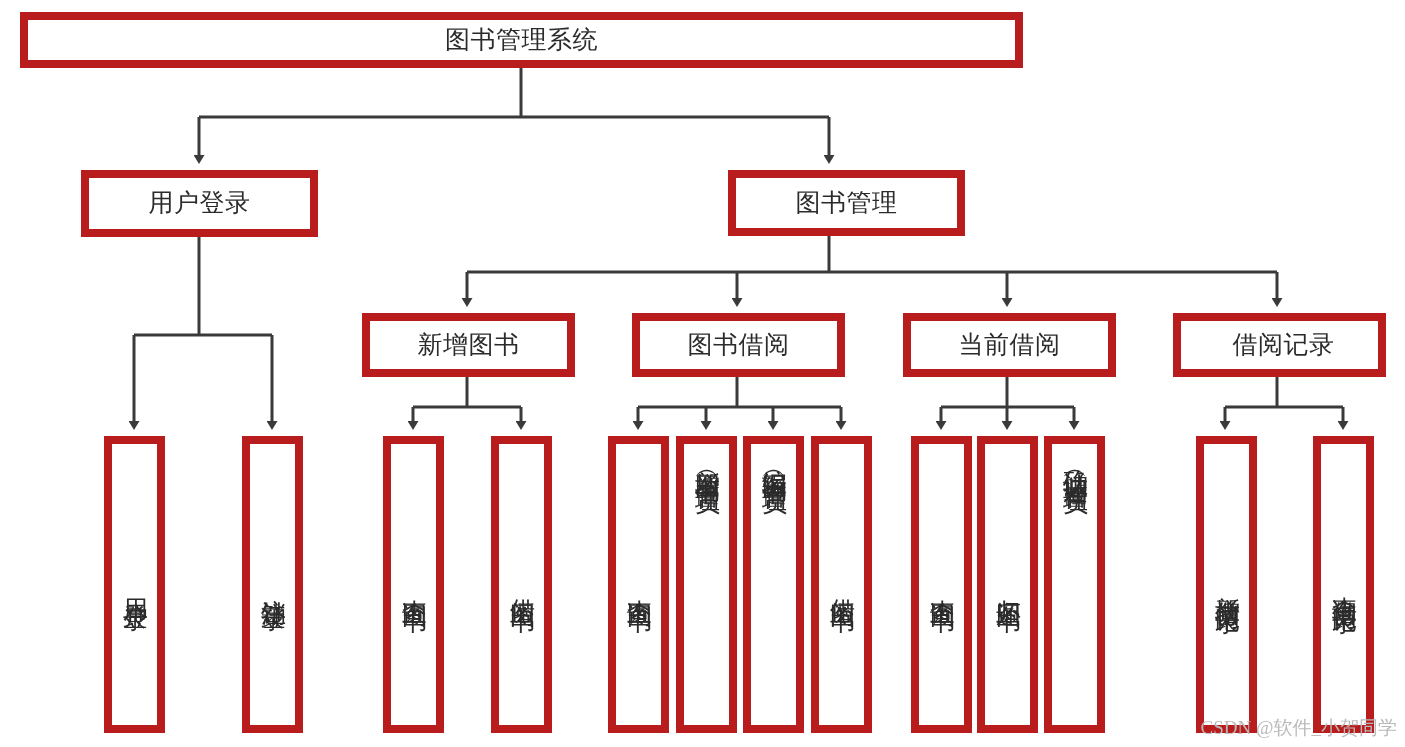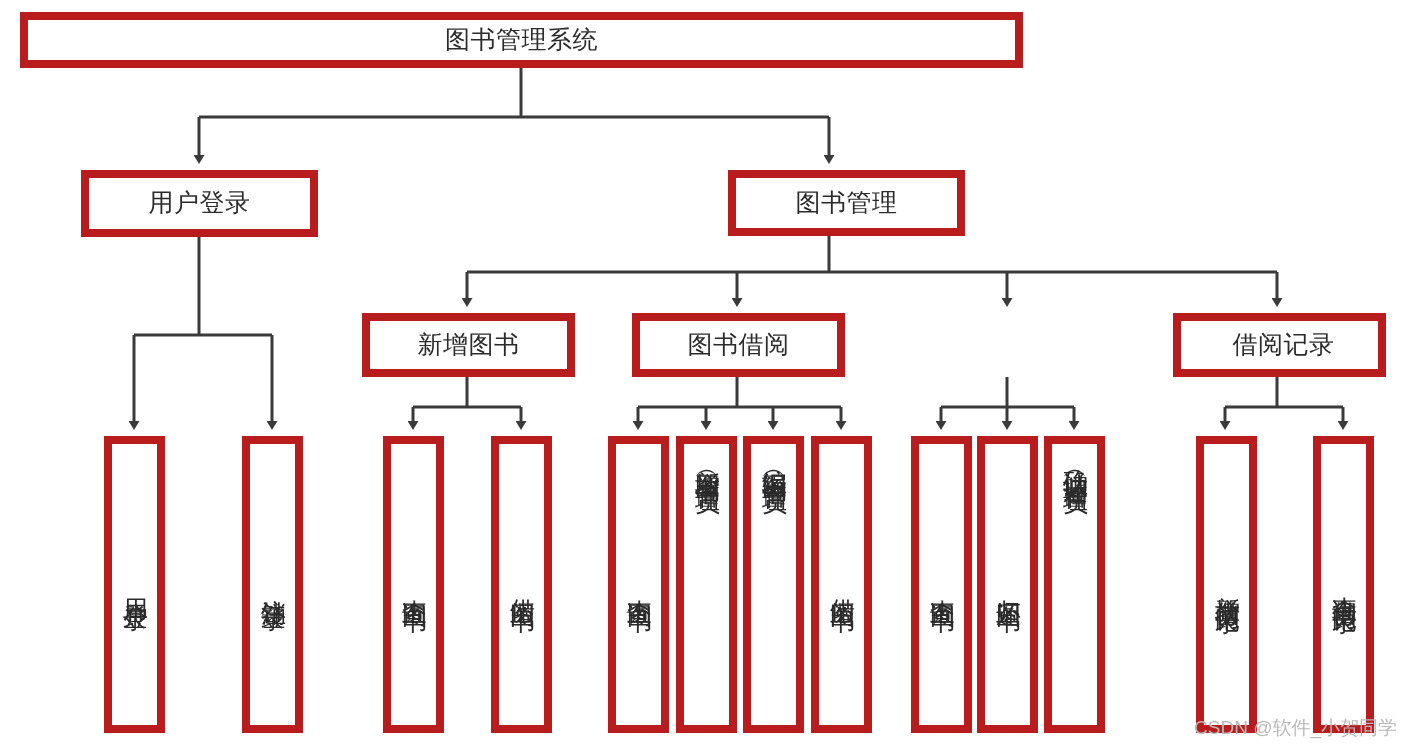--- a/index.html
+++ b/index.html
@@ -61,21 +61,21 @@
   .node.vert.centered {
     align-items: center;
     padding-top: 0;
   }
   .watermark {
     position: absolute;
     right: 8px;
     bottom: 6px;
     font-size: 19px;
     color: #b9b9b9;
-    font-family: Liberation Sans, sans-serif;
+    font-family: Liberation Serif, serif;
     white-space: nowrap;
     pointer-events: none;
   }
 </style>
 </head>
 <body>
 
 <div id="diagram-root">
 
   <svg class="connectors" viewBox="0 0 1405 747" xmlns="http://www.w3.org/2000/svg">
@@ -138,20 +138,23 @@
   <div class="node horiz" style="left:728px; top:170px; width:237px; height:66px;">
     <span class="node-label">图书管理</span>
   </div>
 
   <div class="node horiz" style="left:362px; top:313px; width:213px; height:64px;">
     <span class="node-label">新增图书</span>
   </div>
   <div class="node horiz" style="left:632px; top:313px; width:213px; height:64px;">
     <span class="node-label">图书借阅</span>
   </div>
+  <div class="node horiz" style="left:903px; top:313px; width:213px; height:64px;">
+    <span class="node-label">当前借阅</span>
+  </div>
   <div class="node horiz" style="left:1173px; top:313px; width:213px; height:64px;padding-left:8px;">
     <span class="node-label">借阅记录</span>
   </div>
 
   <div class="node vert centered" style="left:104px; top:436px; width:61px; height:297px;">
     <span class="node-label">用户登录</span>
   </div>
   <div class="node vert centered" style="left:242px; top:436px; width:61px; height:297px;">
     <span class="node-label">注销登录</span>
   </div>

